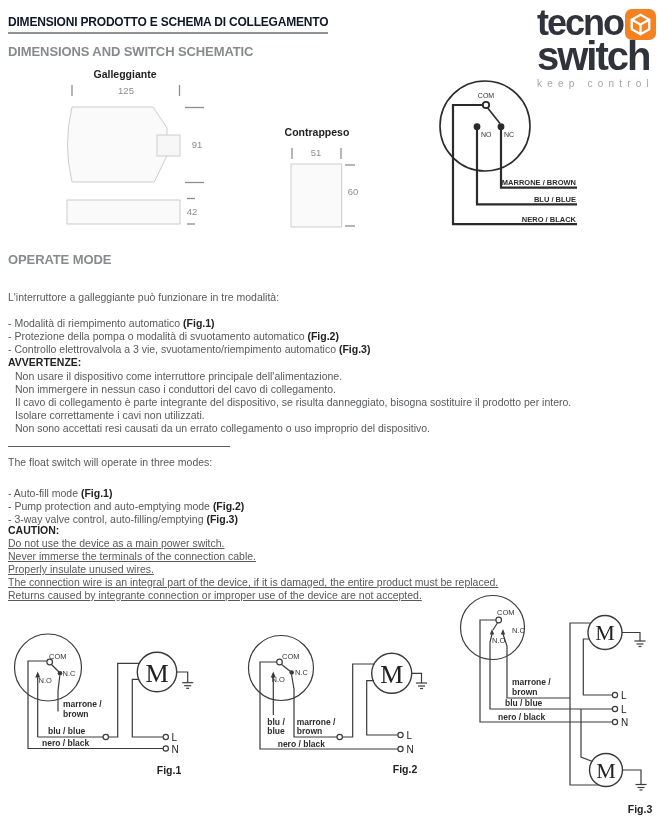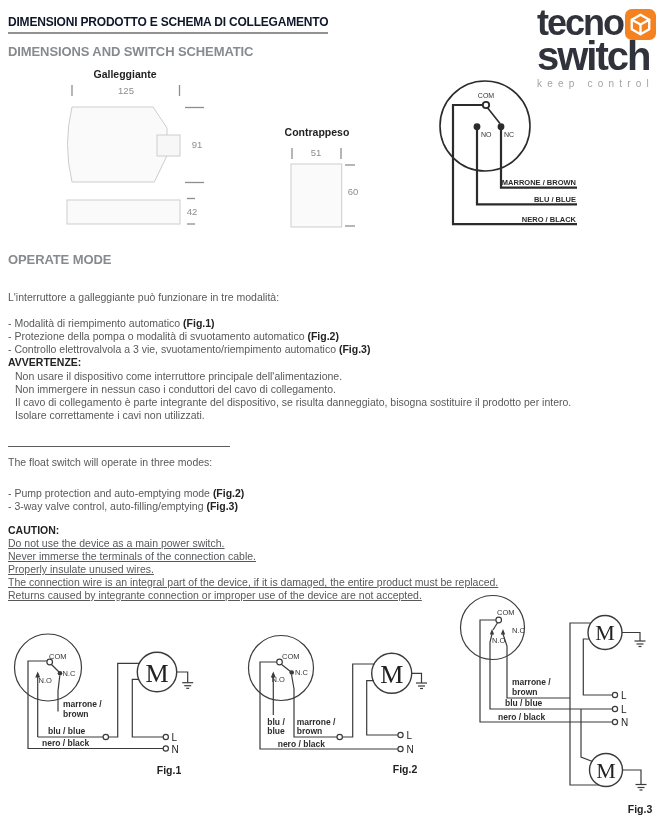--- a/index.html
+++ b/index.html
@@ -115,27 +115,29 @@
     <div class="mode-line"><span>- Controllo elettrovalvola a 3 vie, svuotamento/riempimento automatico </span><span class="fig">(Fig.3)</span></div>
   </div>
 
   <div class="abs warn-title" style="left:8px;top:356px;">AVVERTENZE:</div>
 
   <div class="abs body-text" style="left:8px;top:370px;margin-left:7px;">
     <div>Non usare il dispositivo come interruttore principale dell'alimentazione.</div>
     <div>Non immergere in nessun caso i conduttori del cavo di collegamento.</div>
     <div>Il cavo di collegamento è parte integrante del dispositivo, se risulta danneggiato, bisogna sostituire il prodotto per intero.</div>
     <div>Isolare correttamente i cavi non utilizzati.</div>
+    <div>Non sono accettati resi causati da un errato collegamento o uso improprio del dispositivo.</div>
   </div>
 
   <div class="abs divider" style="left:8px;top:446px;"></div>
 
   <div class="abs body-text" style="left:8px;top:456px;">The float switch will operate in three modes:</div>
 
   <div class="abs body-text" style="left:8px;top:487px;">
+    <div class="mode-line"><span>- Auto-fill mode </span><span class="fig">(Fig.1)</span></div>
     <div class="mode-line"><span>- Pump protection and auto-emptying mode </span><span class="fig">(Fig.2)</span></div>
     <div class="mode-line"><span>- 3-way valve control, auto-filling/emptying </span><span class="fig">(Fig.3)</span></div>
   </div>
 
   <div class="abs warn-title" style="left:8px;top:524px;">CAUTION:</div>
 
   <div class="abs body-text" style="left:8px;top:537px;text-decoration:underline;">
     <div>Do not use the device as a main power switch.</div>
     <div>Never immerse the terminals of the connection cable.</div>
     <div>Properly insulate unused wires.</div>

